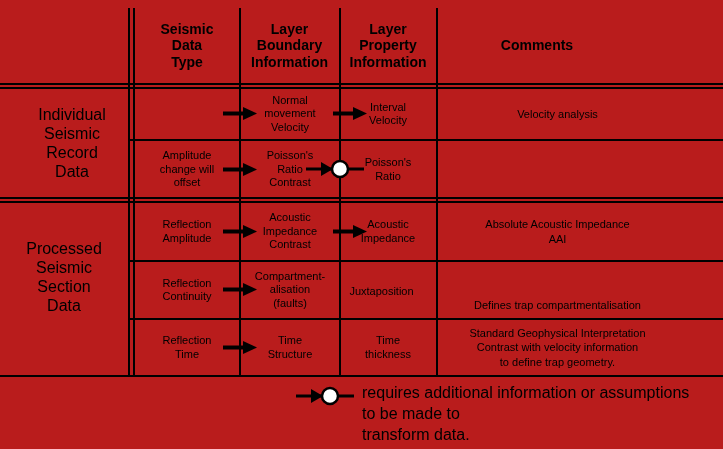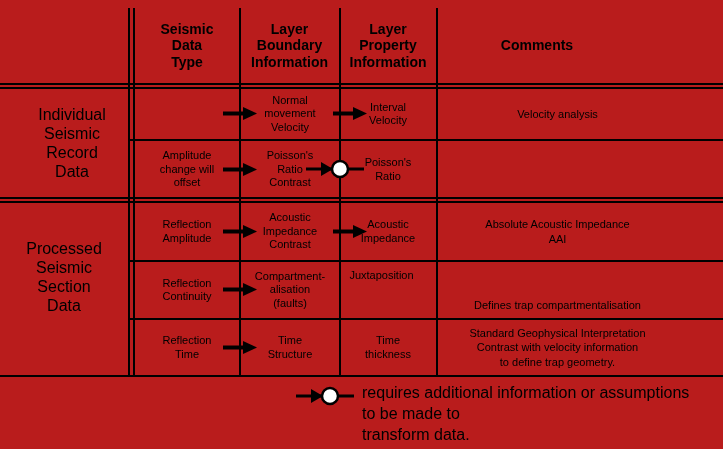--- a/index.html
+++ b/index.html
@@ -114,21 +114,21 @@
   <svg class="icon" style="left:333px;top:224px;" width="34" height="15" viewBox="0 0 34 15">
       <line x1="0" y1="7.5" x2="22" y2="7.5" stroke="#000" stroke-width="4"></line>
       <polygon points="20,1 34,7.5 20,14" fill="#000"></polygon>
     </svg>
 
   <div class="cell txt" style="left:137px;top:262px;width:100px;height:56px;">Reflection
 Continuity</div>
   <div class="cell txt" style="left:243px;top:262px;width:94px;height:56px;">Compartment-
 alisation
 (faults)</div>
-  <div class="cell txt" style="left:341px;top:248px;width:81px;height:56px;">Juxtaposition</div>
+  <div class="cell txt" style="left:341px;top:264px;width:81px;height:56px;">Juxtaposition</div>
   <div class="cell cmt" style="left:440px;top:262px;width:235px;height:56px;margin-top:15px;">Defines trap compartmentalisation</div>
   <svg class="icon" style="left:223px;top:282px;" width="34" height="15" viewBox="0 0 34 15">
       <line x1="0" y1="7.5" x2="22" y2="7.5" stroke="#000" stroke-width="4"></line>
       <polygon points="20,1 34,7.5 20,14" fill="#000"></polygon>
     </svg>
 
   <div class="cell txt" style="left:137px;top:320px;width:100px;height:55px;">Reflection
 Time</div>
   <div class="cell txt" style="left:243px;top:320px;width:94px;height:55px;">Time
 Structure</div>

